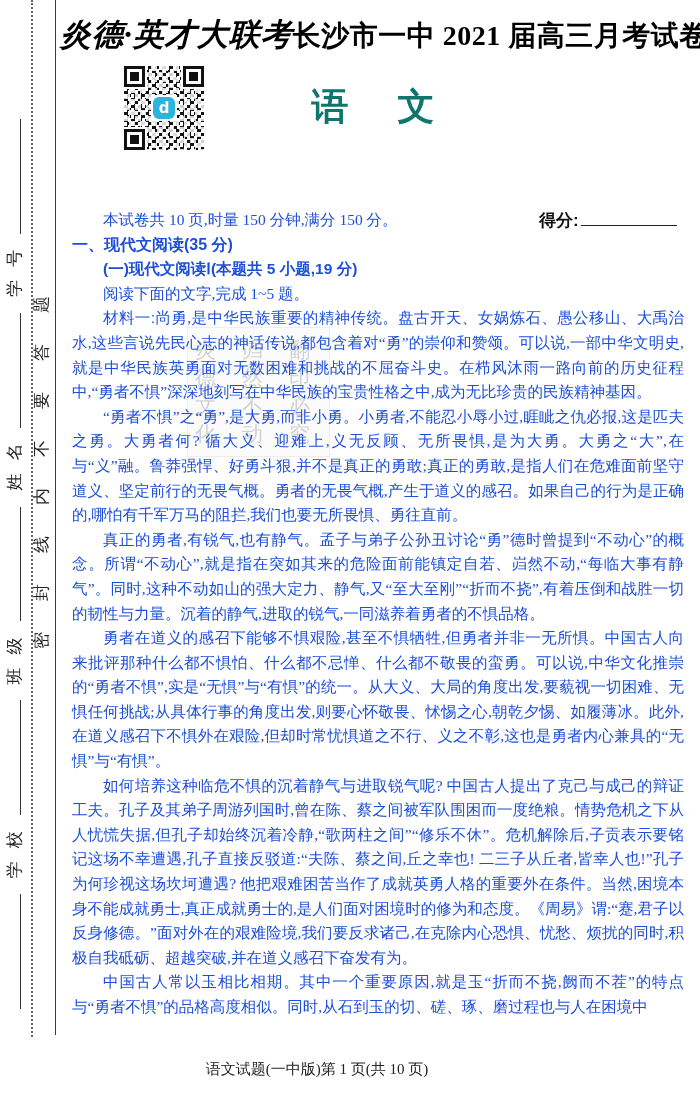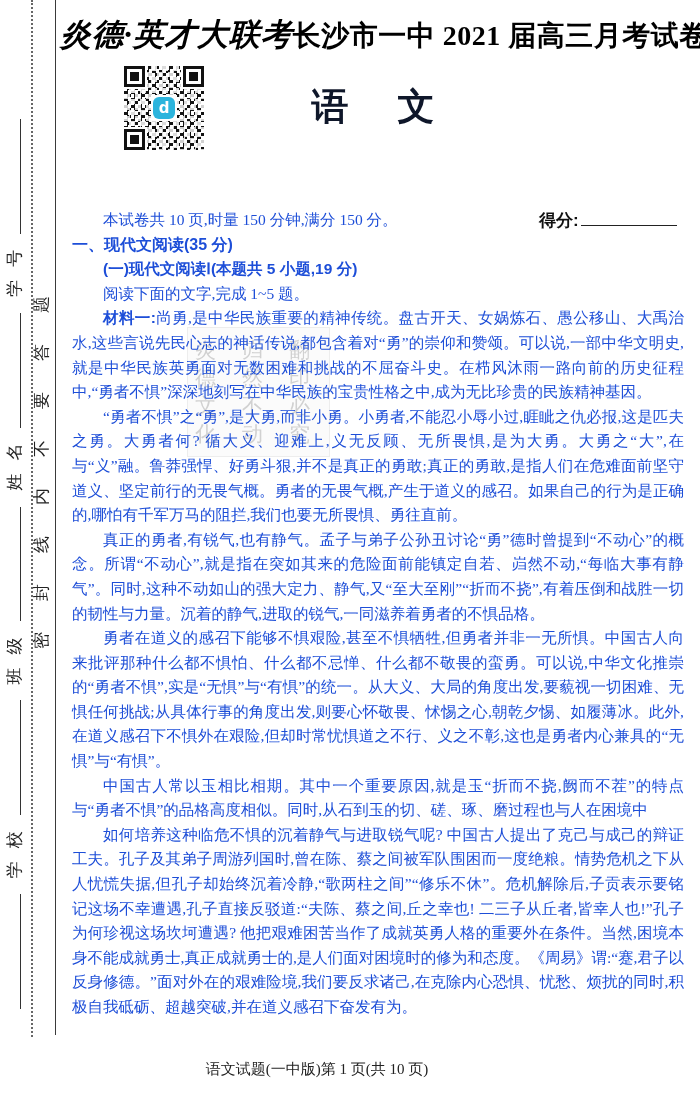--- a/index.html
+++ b/index.html
@@ -31,21 +31,21 @@
     letter-spacing:31px; padding-left:31px; box-sizing:border-box; white-space:nowrap;
   }
 
   
   .exam-title { position:absolute; left:60px; top:14px; width:632px;
     text-align:center; white-space:nowrap; font-weight:bold; color:#000; }
   .exam-title .brand { font-size:31px; font-style:italic; letter-spacing:1px; }
   .exam-title .rest  { font-size:28px; letter-spacing:0.5px; }
 
   .subject { position:absolute; left:60px; top:82px; width:632px;
-    text-align:center; font-size:37px; font-weight:bold; letter-spacing:6px; color:#0f172a; }
+    text-align:center; font-size:37px; font-weight:bold; letter-spacing:6px; color:#0f766e; }
 
   
   .qr { position:absolute; left:124px; top:66px; width:80px; height:84px; }
   .qr .noise { position:absolute; inset:0;
     background-image:
       conic-gradient(rgba(255,255,255,.85) 25%, transparent 0 50%, rgba(255,255,255,.8) 0 75%, transparent 0),
       conic-gradient(#141414 25%, #fff 0 50%, #141414 0 75%, #fff 0);
     background-size:11px 11px, 7px 7px; }
   .qr .fd { position:absolute; width:21px; height:21px; box-sizing:border-box;
     border:3.5px solid #111; background:#fff; box-shadow:0 0 0 2px #fff; }
@@ -71,21 +71,21 @@
 
   
   .content { position:absolute; left:72px; top:208px; width:612px;
     font-size:15.5px; line-height:24.6px; text-align:justify; color:#1d4ed8; }
   .content .intro { text-indent:2em; }
   .content .h1 { font-weight:bold; font-family:"Liberation Sans", sans-serif; font-size:16px; }
   .content .h2 { font-weight:bold; font-family:"Liberation Sans", sans-serif;
     font-size:15.5px; text-indent:2em; }
   .content .inst { text-indent:2em; }
   .content p.para { margin:0; text-indent:2em; }
-  .content .matlbl { font-weight:bold; font-family:"Liberation Sans", sans-serif; }
+  .content .matlbl { font-weight:normal; font-family:"Liberation Sans", sans-serif; }
 
   .footer { position:absolute; left:0; top:1060px; width:634px; text-align:center;
     font-size:15px; color:#222; }
 </style>
 </head>
 <body>
 
 <div class="page">
 
   <div class="seal-dotted"></div>
@@ -130,19 +130,19 @@
   <div class="content">
     <div class="intro">本试卷共 10 页,时量 150 分钟,满分 150 分。</div>
     <div class="h1">一、现代文阅读(35 分)</div>
     <div class="h2">(一)现代文阅读Ⅰ(本题共 5 小题,19 分)</div>
     <div class="inst">阅读下面的文字,完成 1~5 题。</div>
 
     <p class="para"><span class="matlbl">材料一:</span><span>尚勇,是中华民族重要的精神传统。盘古开天、女娲炼石、愚公移山、大禹治水,这些言说先民心志的神话传说,都包含着对“勇”的崇仰和赞颂。可以说,一部中华文明史,就是中华民族英勇面对无数困难和挑战的不屈奋斗史。在栉风沐雨一路向前的历史征程中,“勇者不惧”深深地刻写在中华民族的宝贵性格之中,成为无比珍贵的民族精神基因。</span></p>
     <p class="para">“勇者不惧”之“勇”,是大勇,而非小勇。小勇者,不能忍小辱小过,睚眦之仇必报,这是匹夫之勇。大勇者何? 循大义、迎难上,义无反顾、无所畏惧,是为大勇。大勇之“大”,在与“义”融。鲁莽强悍、好勇斗狠,并不是真正的勇敢;真正的勇敢,是指人们在危难面前坚守道义、坚定前行的无畏气概。勇者的无畏气概,产生于道义的感召。如果自己的行为是正确的,哪怕有千军万马的阻拦,我们也要无所畏惧、勇往直前。</p>
     <p class="para">真正的勇者,有锐气,也有静气。孟子与弟子公孙丑讨论“勇”德时曾提到“不动心”的概念。所谓“不动心”,就是指在突如其来的危险面前能镇定自若、岿然不动,“每临大事有静气”。同时,这种不动如山的强大定力、静气,又“至大至刚”“折而不挠”,有着压倒和战胜一切的韧性与力量。沉着的静气,进取的锐气,一同滋养着勇者的不惧品格。</p>
     <p class="para">勇者在道义的感召下能够不惧艰险,甚至不惧牺牲,但勇者并非一无所惧。中国古人向来批评那种什么都不惧怕、什么都不忌惮、什么都不敬畏的蛮勇。可以说,中华文化推崇的“勇者不惧”,实是“无惧”与“有惧”的统一。从大义、大局的角度出发,要藐视一切困难、无惧任何挑战;从具体行事的角度出发,则要心怀敬畏、怵惕之心,朝乾夕惕、如履薄冰。此外,在道义感召下不惧外在艰险,但却时常忧惧道之不行、义之不彰,这也是勇者内心兼具的“无惧”与“有惧”。</p>
+    <p class="para">如何培养这种临危不惧的沉着静气与进取锐气呢? 中国古人提出了克己与成己的辩证工夫。孔子及其弟子周游列国时,曾在陈、蔡之间被军队围困而一度绝粮。情势危机之下从人忧慌失据,但孔子却始终沉着冷静,“歌两柱之间”“修乐不休”。危机解除后,子贡表示要铭记这场不幸遭遇,孔子直接反驳道:“夫陈、蔡之间,丘之幸也! 二三子从丘者,皆幸人也!”孔子为何珍视这场坎坷遭遇? 他把艰难困苦当作了成就英勇人格的重要外在条件。当然,困境本身不能成就勇士,真正成就勇士的,是人们面对困境时的修为和态度。《周易》谓:“蹇,君子以反身修德。”面对外在的艰难险境,我们要反求诸己,在克除内心恐惧、忧愁、烦扰的同时,积极自我砥砺、超越突破,并在道义感召下奋发有为。</p>
     <p class="para">中国古人常以玉相比相期。其中一个重要原因,就是玉“折而不挠,阙而不茬”的特点与“勇者不惧”的品格高度相似。同时,从石到玉的切、磋、琢、磨过程也与人在困境中</p>
-    <p class="para">如何培养这种临危不惧的沉着静气与进取锐气呢? 中国古人提出了克己与成己的辩证工夫。孔子及其弟子周游列国时,曾在陈、蔡之间被军队围困而一度绝粮。情势危机之下从人忧慌失据,但孔子却始终沉着冷静,“歌两柱之间”“修乐不休”。危机解除后,子贡表示要铭记这场不幸遭遇,孔子直接反驳道:“夫陈、蔡之间,丘之幸也! 二三子从丘者,皆幸人也!”孔子为何珍视这场坎坷遭遇? 他把艰难困苦当作了成就英勇人格的重要外在条件。当然,困境本身不能成就勇士,真正成就勇士的,是人们面对困境时的修为和态度。《周易》谓:“蹇,君子以反身修德。”面对外在的艰难险境,我们要反求诸己,在克除内心恐惧、忧愁、烦扰的同时,积极自我砥砺、超越突破,并在道义感召下奋发有为。</p>
   </div>
 
   <div class="footer">语文试题(一中版)第 1 页(共 10 页)</div>
 
 </div>
 
 </body></html>

